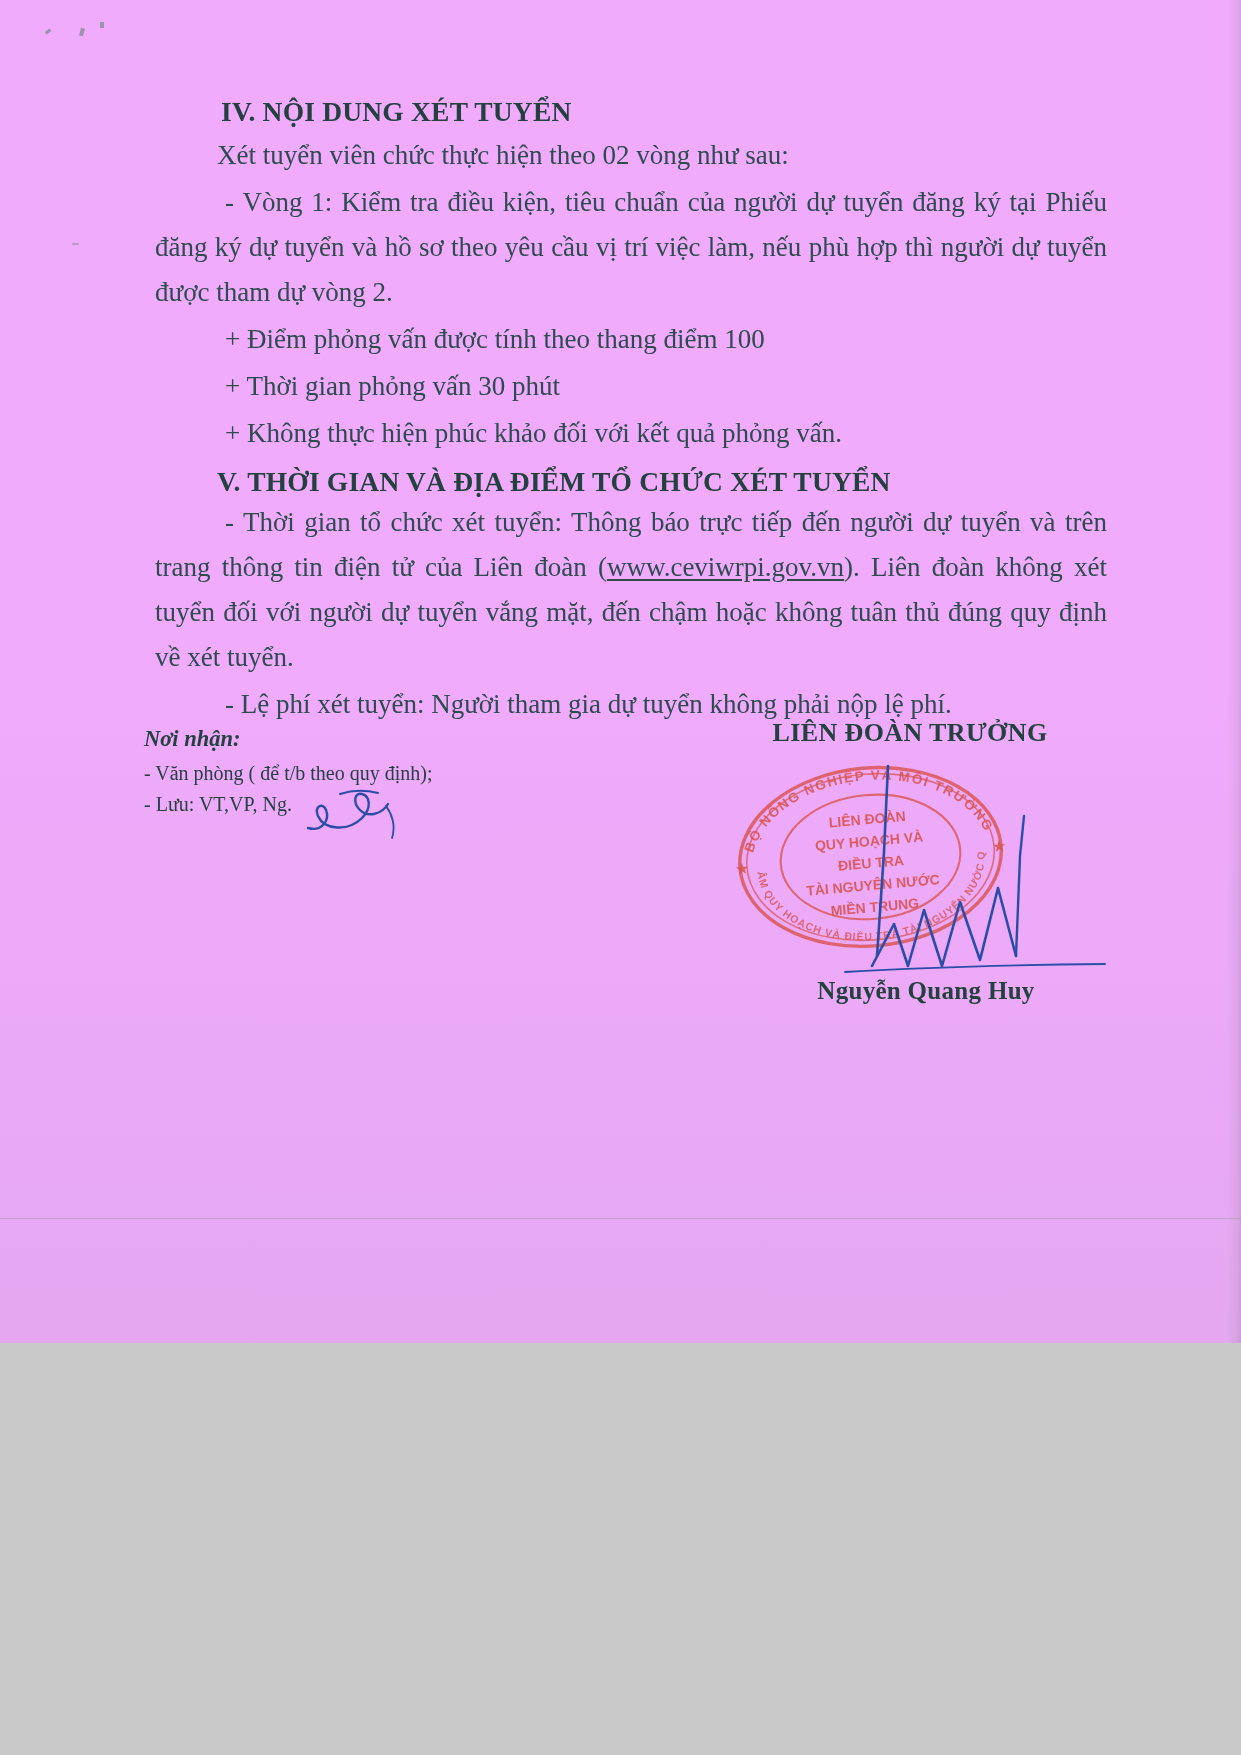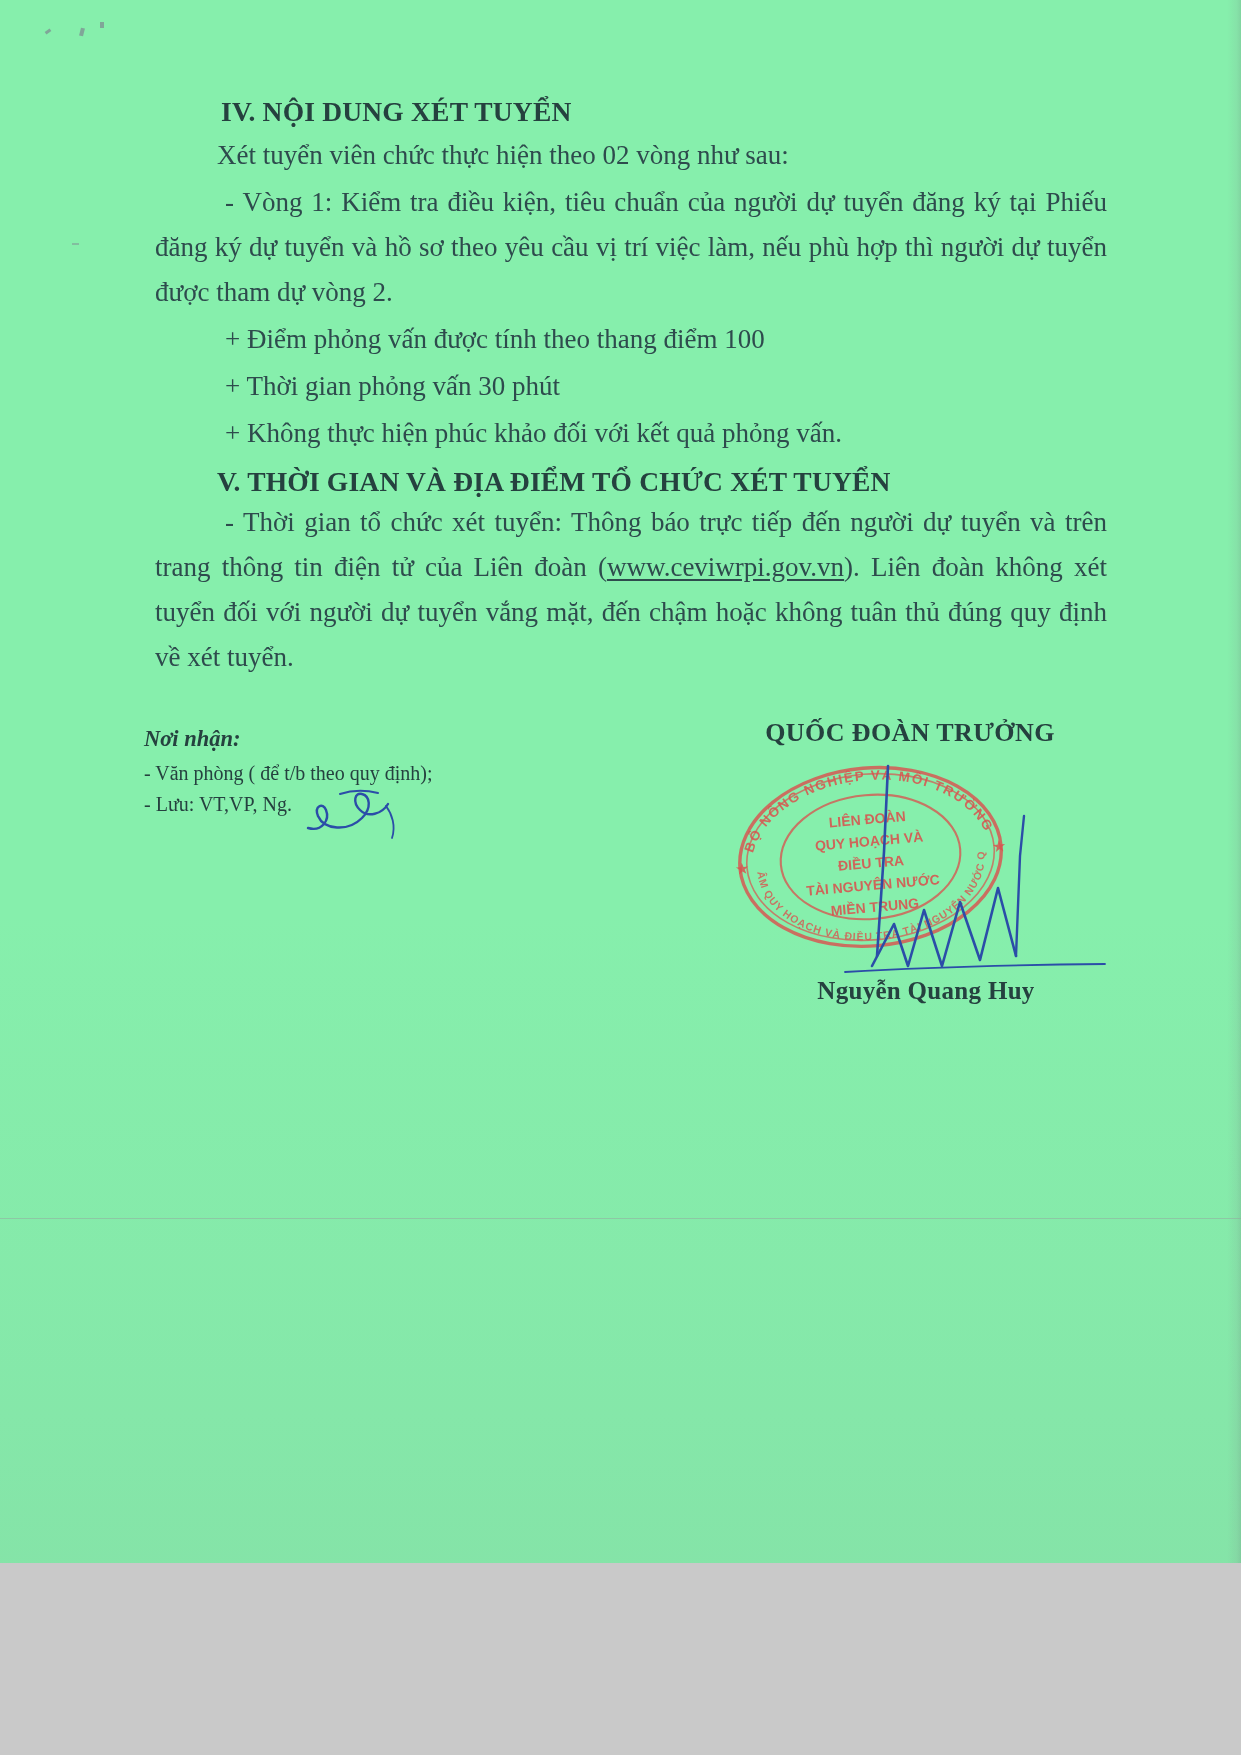--- a/index.html
+++ b/index.html
@@ -9,23 +9,23 @@
     background: #c9c9c9;
   }
   body {
     font-family: "Liberation Serif", "DejaVu Serif", serif;
   }
 
   
   .page {
     position: relative;
     width: 1241px;
-    height: 1563px;
+    height: 1343px;
     margin: 0 auto;
-    background: #86efac;
+    background: #f0abfc;
     overflow: hidden;
   }
 
   
   .scan-edge-right {
     position: absolute;
     top: 0;
     right: 0;
     width: 14px;
     height: 1755px;
@@ -193,30 +193,31 @@
     <p class="para indent2 single">+ Điểm phỏng vấn được tính theo thang điểm 100</p>
 
     <p class="para indent2 single">+ Thời gian phỏng vấn 30 phút</p>
 
     <p class="para indent2 single">+ Không thực hiện phúc khảo đối với kết quả phỏng vấn.</p>
 
     <h2 class="h-sect v2">V. THỜI GIAN VÀ ĐỊA ĐIỂM TỔ CHỨC XÉT TUYỂN</h2>
 
     <p class="para indent2"><span>- Thời gian tổ chức xét tuyển: Thông báo trực tiếp đến người dự tuyển và trên trang thông tin điện tử của Liên đoàn (</span><span class="urlx">www.ceviwrpi.gov.vn</span><span>). Liên đoàn không xét tuyển đối với người dự tuyển vắng mặt, đến chậm hoặc không tuân thủ đúng quy định về xét tuyển.</span></p>
 
+    <p class="para indent2 single">- Lệ phí xét tuyển: Người tham gia dự tuyển không phải nộp lệ phí.</p>
   </div>
 
   <div class="recipients">
     <div class="rtitle">Nơi nhận:</div>
     <div class="rline">- Văn phòng ( để t/b theo quy định);</div>
     <div class="rline">- Lưu: VT,VP, Ng.</div>
   </div>
 
   <div class="signblock">
-    <div class="sig-title">QUỐC ĐOÀN TRƯỞNG</div>
+    <div class="sig-title">LIÊN ĐOÀN TRƯỞNG</div>
     <div class="sig-name">Nguyễn Quang Huy</div>
   </div>
 
   <div class="stamp">
     <svg viewBox="0 0 310 178" width="310" height="178" aria-hidden="true">
       <defs>
         <path id="arcTop" d="M 35,100 A 120,82 0 0 1 275,100" fill="none"></path>
         <path id="arcBot" d="M 41,100 A 114,78 0 0 0 269,100" fill="none"></path>
       </defs>
 

